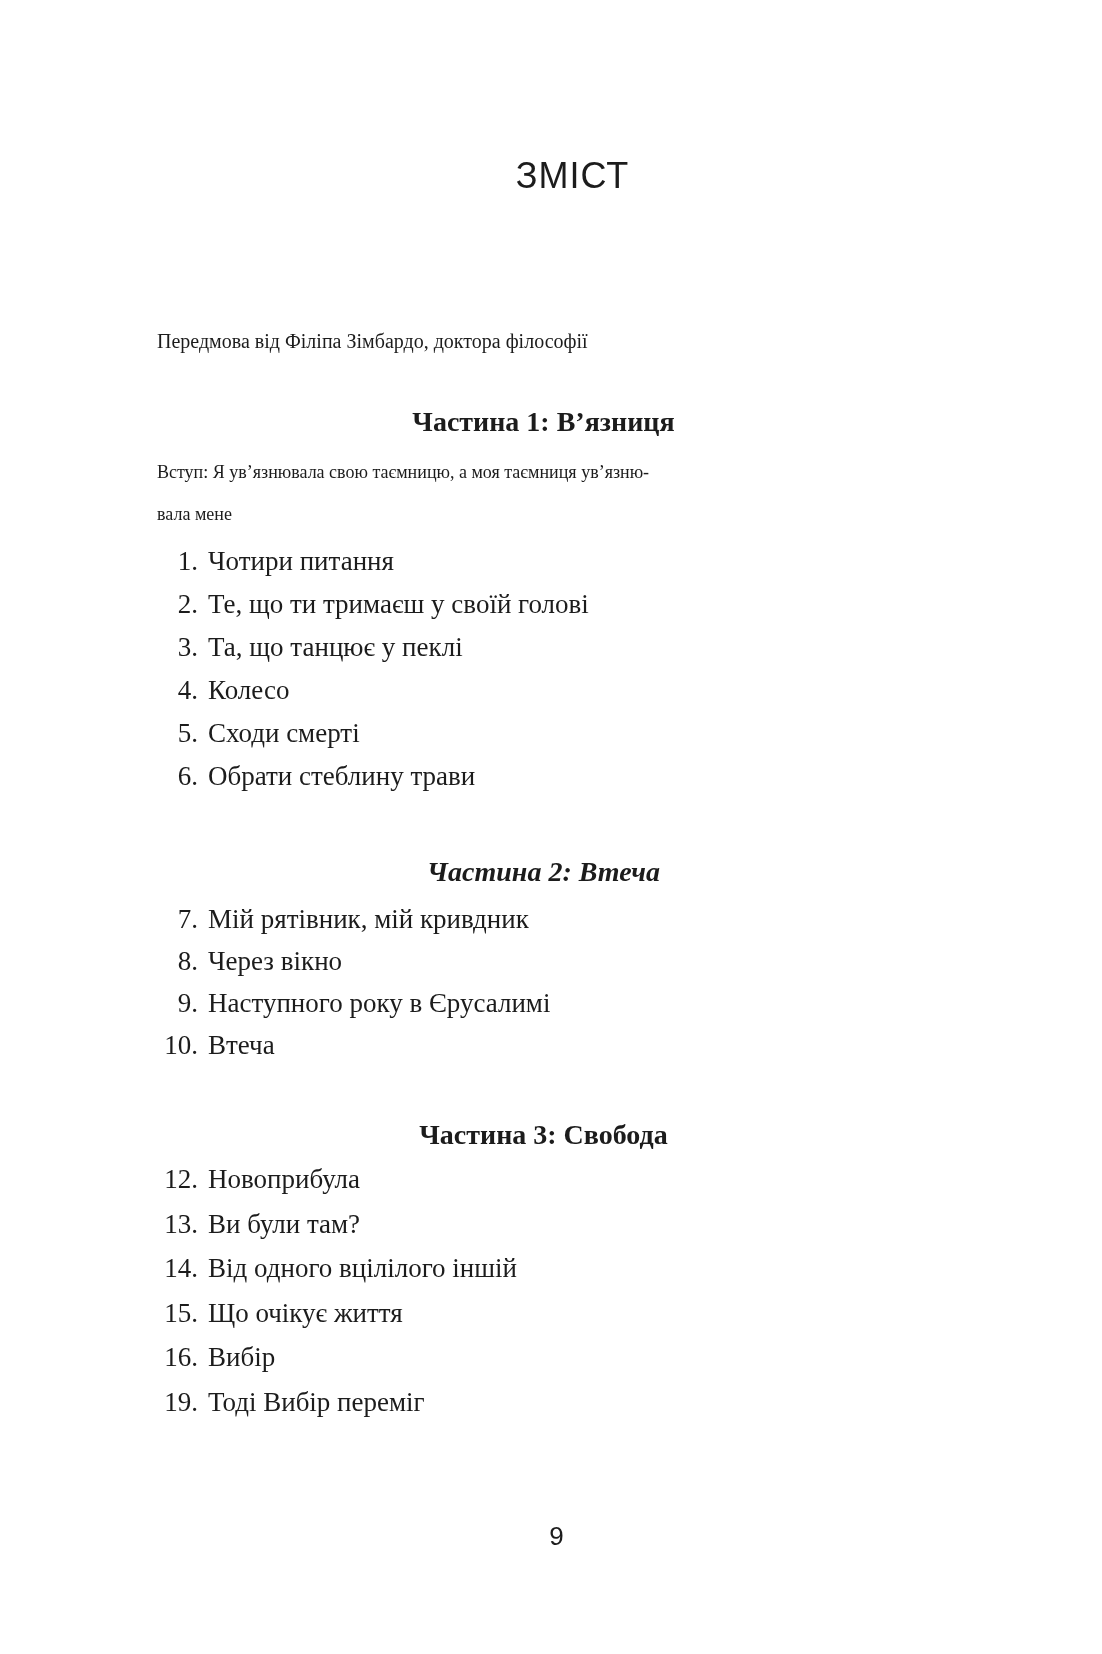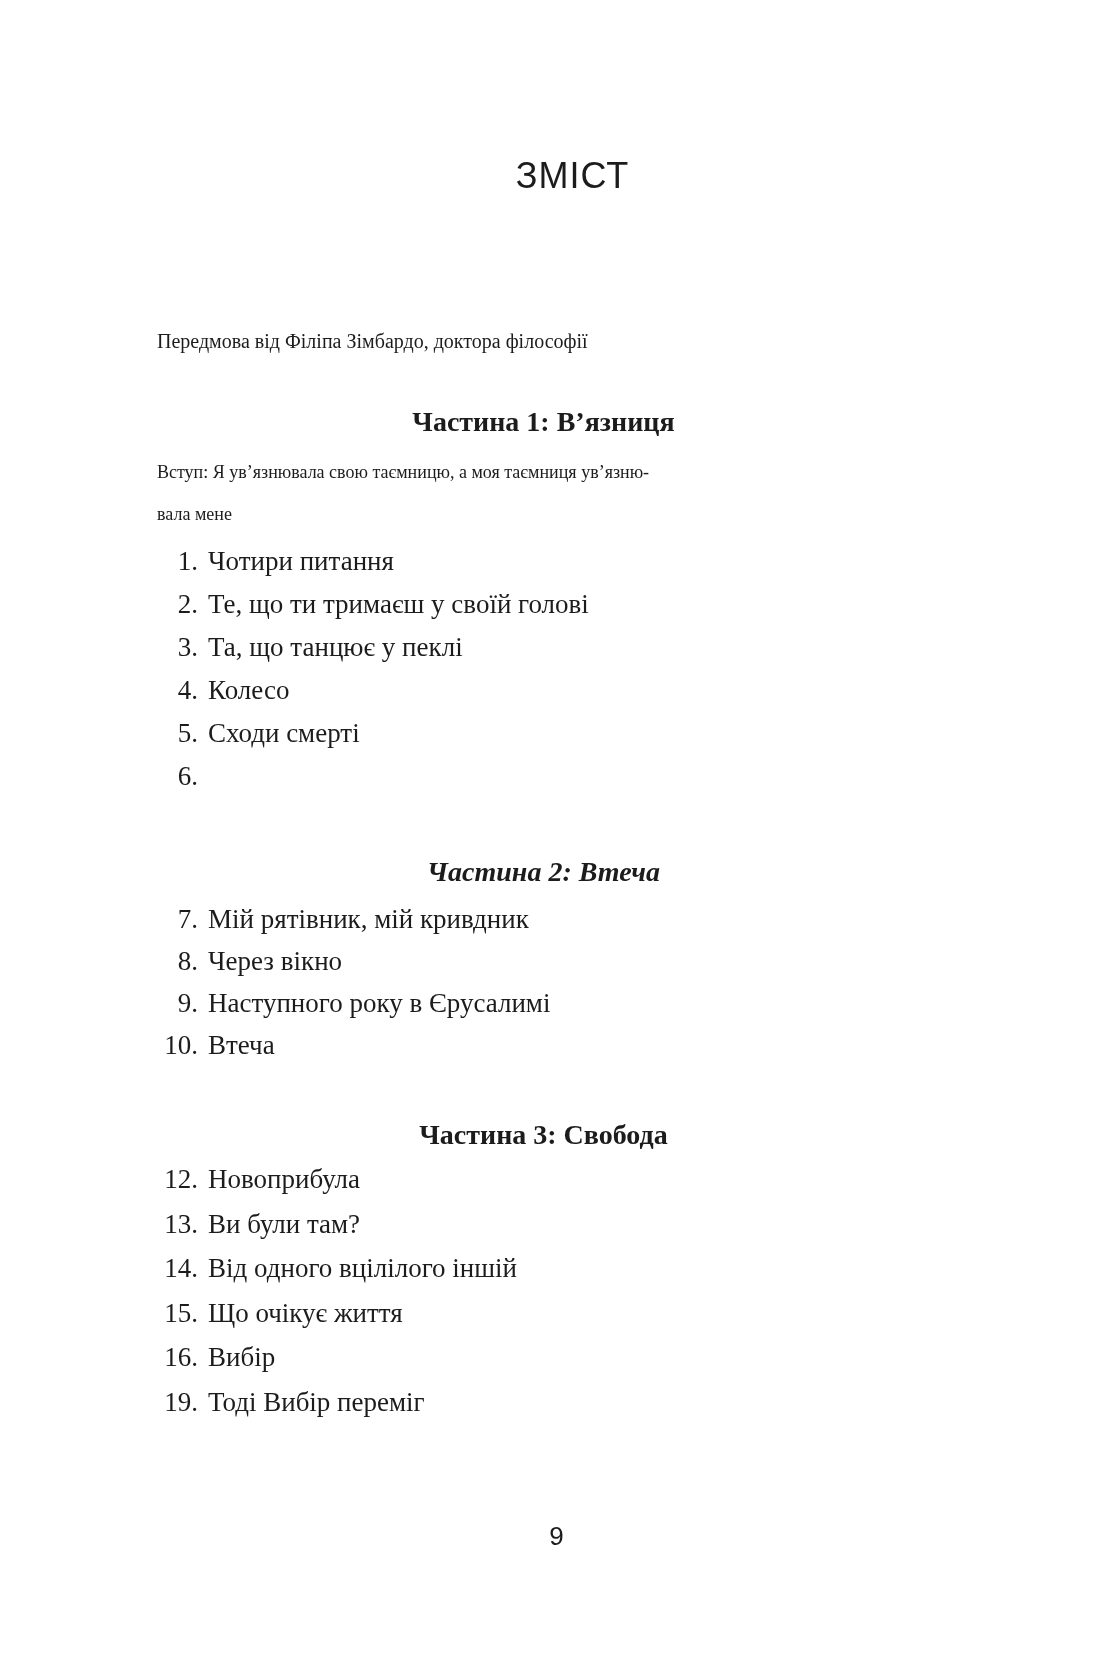--- a/index.html
+++ b/index.html
@@ -128,20 +128,21 @@
         <span class="label">Колесо</span>
       </li>
 
       <li class="item">
         <span class="num">5.</span>
         <span class="label">Сходи смерті</span>
       </li>
 
       <li class="item">
         <span class="num">6.</span>
+        <span class="label">Обрати стеблину трави</span>
       </li>
     </ol>
 
   <h2 class="part h2">Частина 2: Втеча</h2>
 
   <ol class="list l2">
 
       <li class="item">
         <span class="num">7.</span>
         <span class="label">Мій рятівник, мій кривдник</span>

